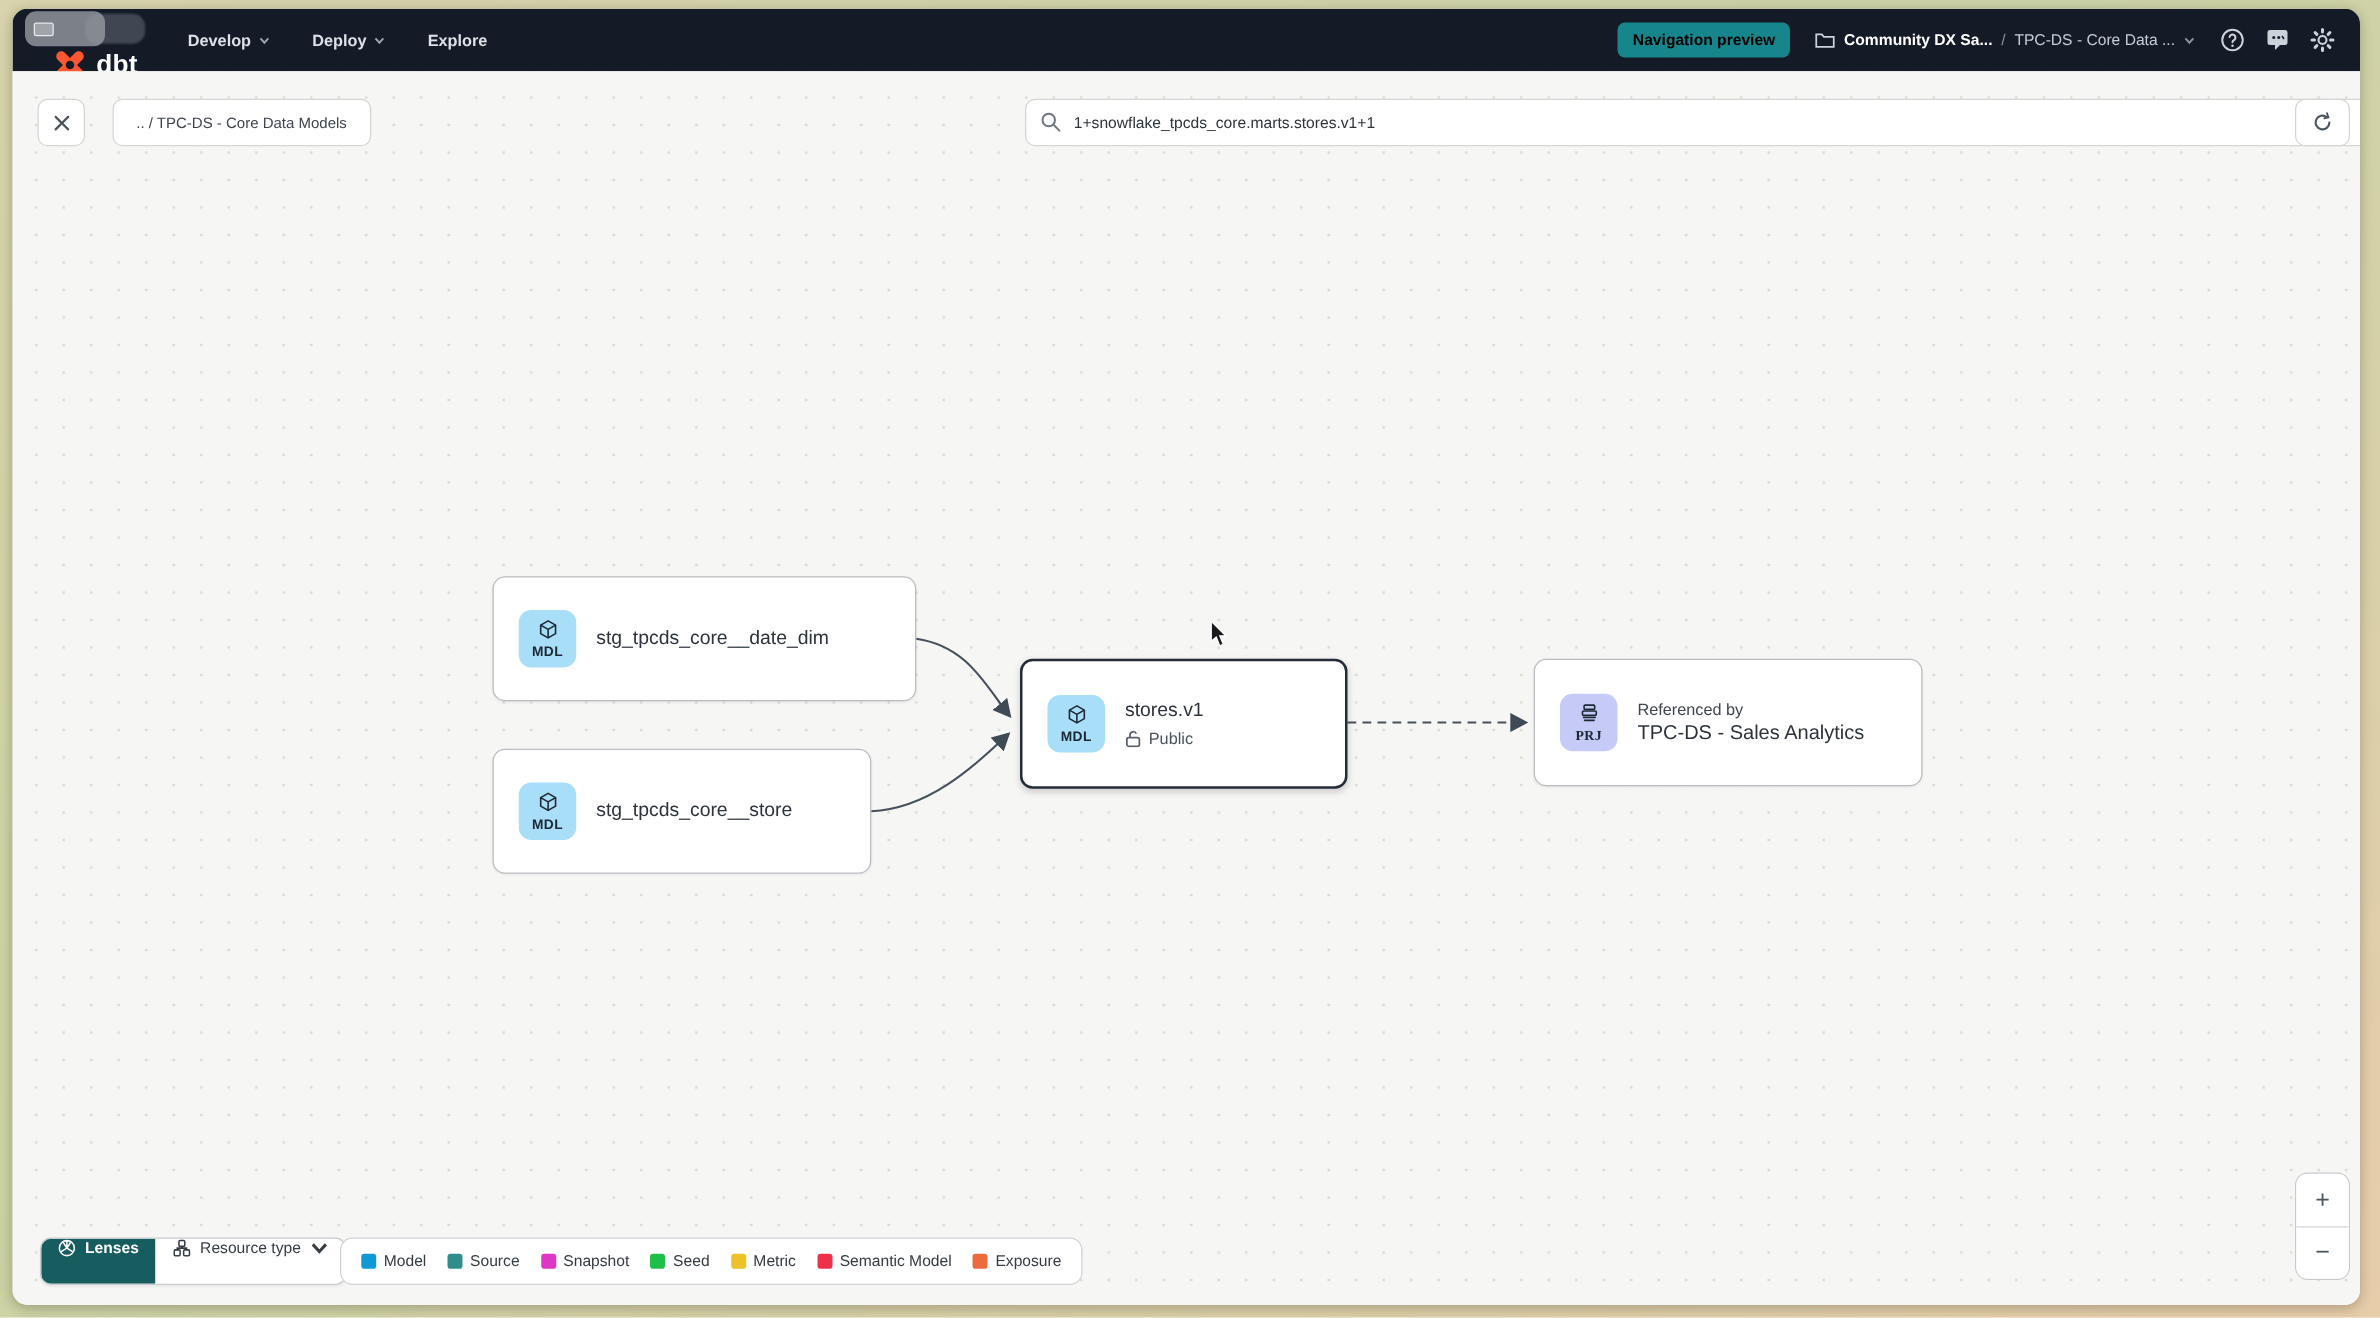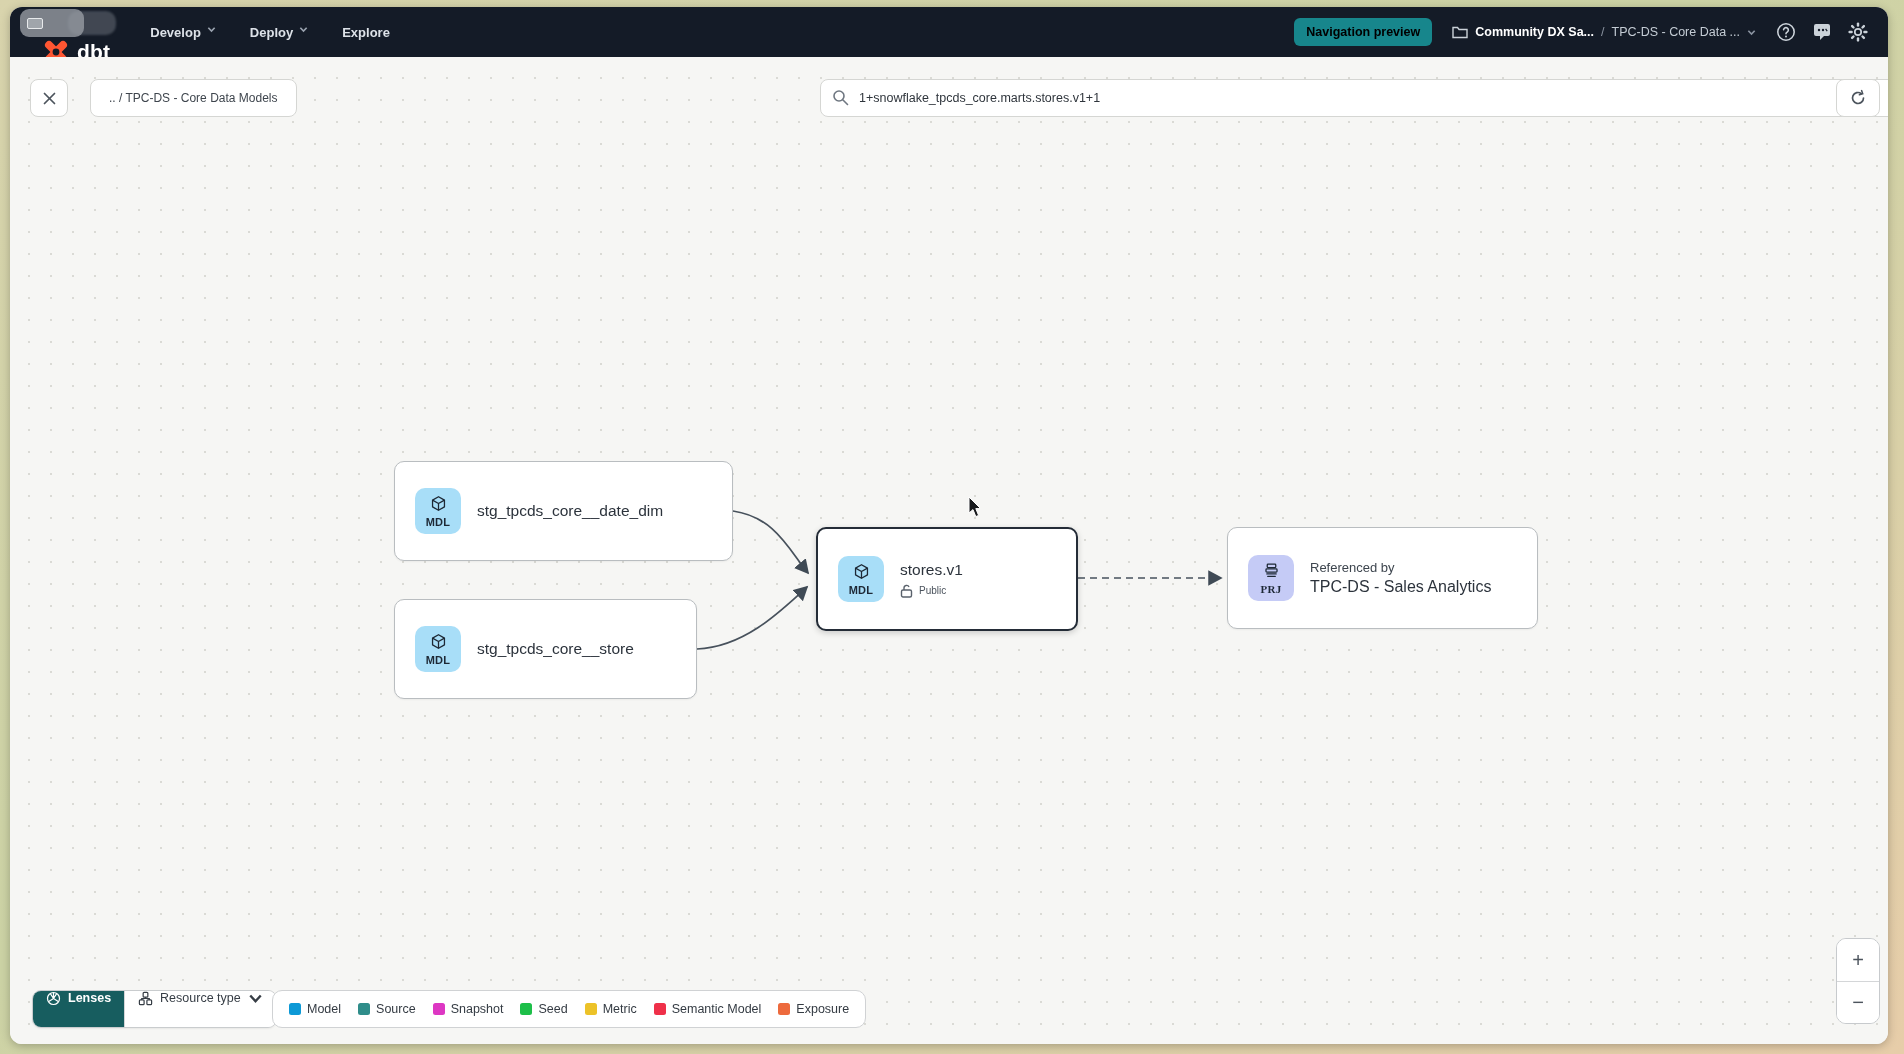--- a/index.html
+++ b/index.html
@@ -14,21 +14,21 @@
   .navbar { position:relative; height:50px; background:#141b27; display:flex; align-items:center;
     padding:0 20px 0 18px; color:#dbe0e6; }
   .artifact { position:absolute; left:10px; top:2px; width:64px; height:28px;
     background:rgba(150,155,163,.8); border-radius:9px; display:flex; align-items:center; padding-left:7px; }
   .artifact-inner { width:16px; height:11px; border:1.5px solid #e8eaec; border-radius:2px; background:rgba(230,232,235,.35); }
   .artifact-fade { position:absolute; left:58px; top:4px; width:48px; height:24px; border-radius:10px;
     background:rgba(120,126,136,.45); filter:blur(1px); }
   .logo { display:flex; align-items:center; gap:7px; margin-left:14px;margin-top:40px; }
   .logo-text { color:#fff; font-size:21px; font-weight:bold; letter-spacing:.2px; }
   .nav-menu { display:flex; align-items:center; gap:34px; margin-left:40px; }
-  .nav-item { display:flex; align-items:flex-start; gap:6px; font-size:13px; font-weight:600; color:#dde2e8; cursor:pointer; }
+  .nav-item { display:flex; align-items:center; gap:6px; font-size:13px; font-weight:600; color:#dde2e8; cursor:pointer; }
   .chev { width:9px; height:9px; }
   .nav-right { margin-left:auto; display:flex; align-items:center; gap:20px; }
   .preview-badge { background:#17868c; color:#000000; font-size:12.5px; font-weight:600;
     padding:7px 12px; border-radius:6px; }
   .nav-breadcrumb { display:flex; align-items:center; gap:7px; font-size:12.5px; }
   .nav-breadcrumb .acct { color:#fff; font-weight:700; }
   .nav-breadcrumb .sep { color:#8a93a0; }
   .nav-breadcrumb .proj { color:#c4ccd4; }
   .nav-icons { display:flex; align-items:center; gap:16px; }
   .nav-icons .icn { width:20px; height:20px; color:#cbd2d9; cursor:pointer; }
@@ -57,21 +57,21 @@
   .node { position:absolute; background:#fff; border:1px solid #b9bdc0; border-radius:10px;
     display:flex; align-items:center; gap:16px; padding:0 20px; cursor:pointer;
     box-shadow:0 1px 2px rgba(0,0,0,.05); }
   .node.selected { border:2px solid #242c37; box-shadow:0 2px 6px rgba(0,0,0,.18); }
   .badge { width:46px; height:46px; border-radius:10px; display:flex; flex-direction:column;
     align-items:center; justify-content:center; gap:4px; flex:none; }
   .badge svg { width:17px; height:17px; color:#1d2835; }
   .badge span { font-size:11px; font-weight:700; color:#1d2835; letter-spacing:.3px; }
   .node-label { font-size:15.5px; font-weight:500; color:#2c333c; white-space:nowrap; }
   .node-kicker { font-size:13px; color:#3d454e; margin-bottom:3px; }
-  .node-sub { display:flex; align-items:center; gap:6px; margin-top:5px; color:#4a525c; font-size:10px; }
+  .node-sub { display:flex; align-items:center; gap:6px; margin-top:5px; color:#4a525c; font-size:13px; }
   .node-sub svg { width:13px; height:14px; }
 
   .edges { position:absolute; left:0; top:0; pointer-events:none; }
 
   .cursor { position:absolute; left:958px; top:440px; width:15px; height:21px; }
 
   
   .lens-group { position:absolute; left:22px; bottom:16px; height:38px; display:flex;
     border-radius:9px; overflow:hidden; border:1px solid #c9ccce; box-shadow:0 1px 2px rgba(0,0,0,.06); cursor:pointer; }
   .lens-seg { display:flex; align-items:flex-start; gap:7px; padding:0 13px; font-size:12.5px; }

